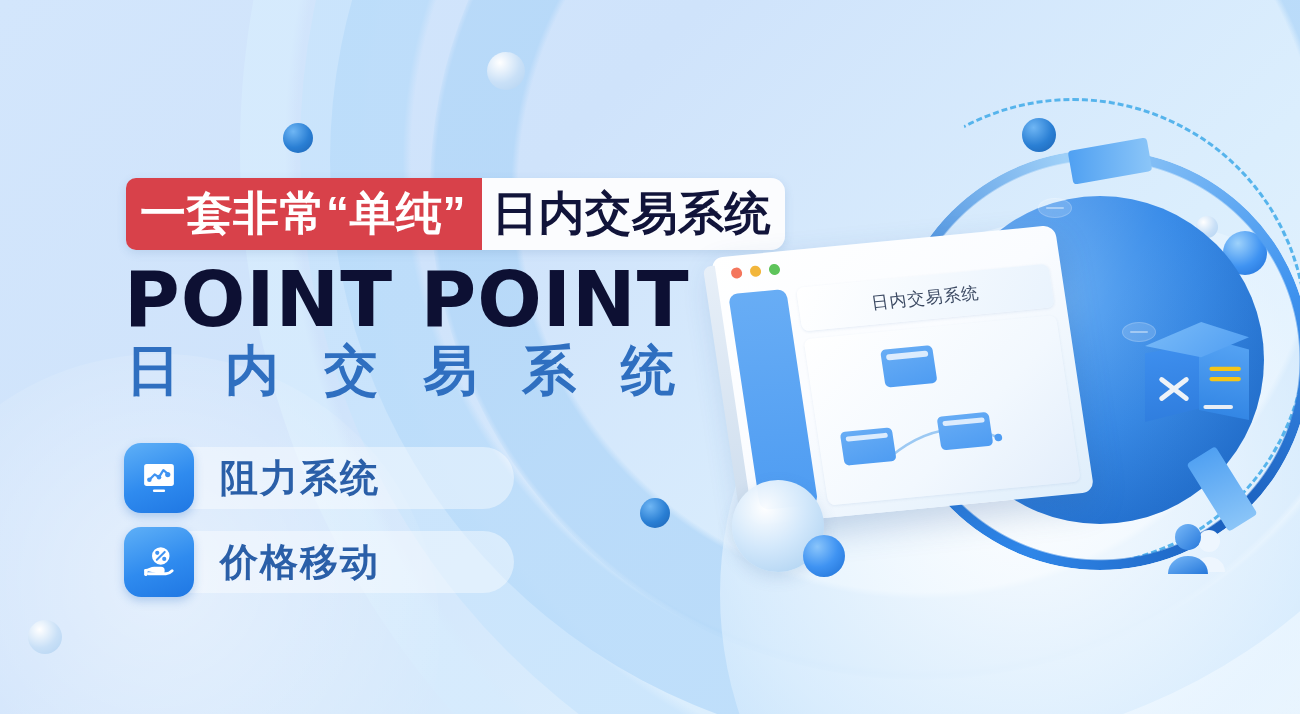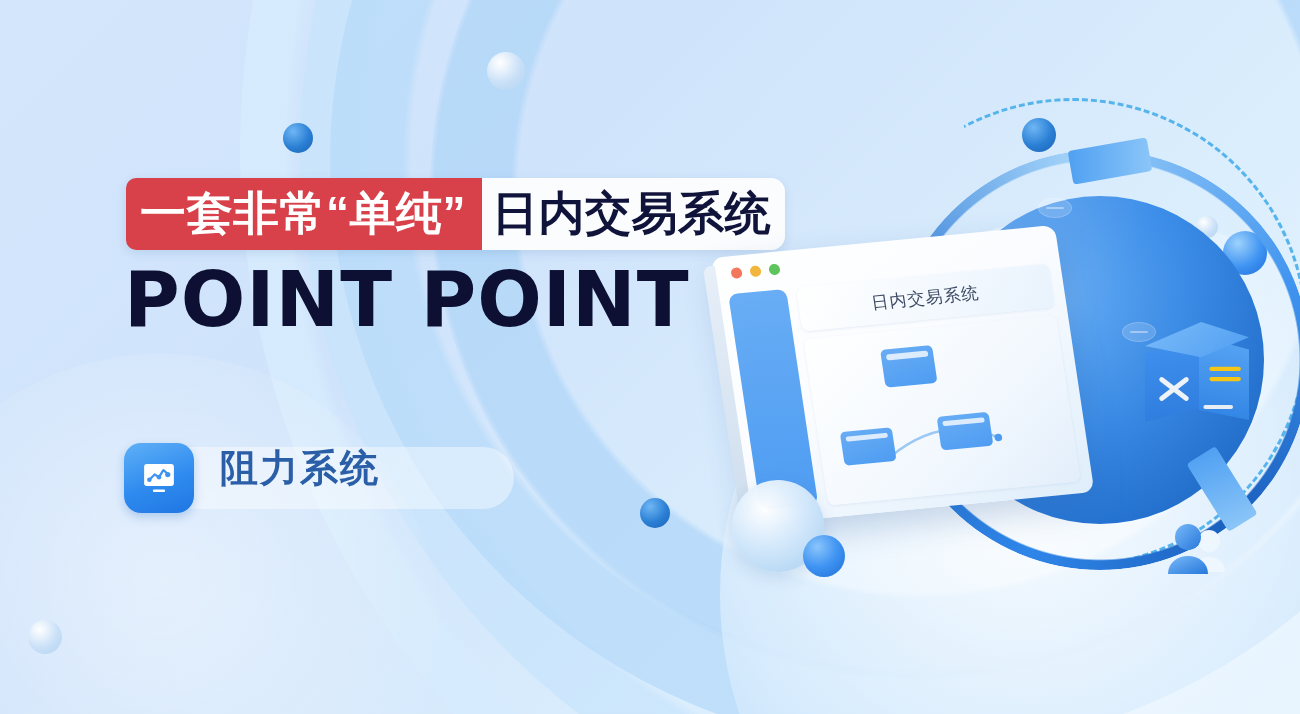--- a/index.html
+++ b/index.html
@@ -89,21 +89,21 @@
     letter-spacing:15px; line-height:1;
     white-space:nowrap;
   }
 
   
   .features { position:absolute; left:124px; top:443px; }
   .feature {
     position:relative;
     width:390px; height:70px;
     margin-bottom:14px;
-    display:flex; align-items:flex-start;
+    display:flex; align-items:center;
   }
   .feature .pill {
     position:absolute; left:26px; top:4px;
     width:364px; height:62px;
     background:rgba(255,255,255,.42);
     border-radius:31px;
   }
   .feature .fi {
     position:relative; z-index:2;
     width:70px; height:70px; flex:0 0 70px;
@@ -289,38 +289,55 @@
   <div class="dot dot-bright" style="left:1223px;top:231px;width:44px;height:44px;"></div>
   <div class="dot dot-solid" style="left:640px;top:498px;width:30px;height:30px;"></div>
   <div class="dot dot-pale" style="left:28px;top:620px;width:34px;height:34px;"></div>
 
   <div class="banner">
     <div class="banner-red">一套非常“单纯”</div>
     <div class="banner-white">日内交易系统</div>
   </div>
 
   <div class="title-en">POINT POINT</div>
+  <div class="title-cn">日 内 交 易 系 统</div>
 
   <div class="features">
 
     <div class="feature">
       <div class="pill"></div>
       <div class="fi">
         <svg viewBox="0 0 48 48" fill="none">
           <rect x="7" y="8" width="34" height="25" rx="3" fill="#ffffff"></rect>
           <path d="M13 26l6-6 5 3 5-8 6 5" stroke="#3f93f2" stroke-width="2.6" stroke-linecap="round" stroke-linejoin="round" fill="none"></path>
           <circle cx="13" cy="26" r="2.6" fill="#3f93f2"></circle>
           <circle cx="24" cy="23" r="2.6" fill="#3f93f2"></circle>
           <circle cx="34" cy="20" r="3" fill="#3f93f2"></circle>
           <rect x="17" y="37" width="14" height="3" rx="1.5" fill="#ffffff"></rect>
         </svg>
       </div>
       <div class="flabel">阻力系统</div>
     </div>
 
+    <div class="feature">
+      <div class="pill"></div>
+      <div class="fi">
+        <svg viewBox="0 0 48 48" fill="none">
+          <circle cx="26" cy="17" r="10" fill="#ffffff"></circle>
+          <path d="M21.5 21.5l9-9" stroke="#3f93f2" stroke-width="2.3" stroke-linecap="round"></path>
+          <circle cx="22" cy="13.5" r="2.4" fill="#3f93f2"></circle>
+          <circle cx="30" cy="20.5" r="2.4" fill="#3f93f2"></circle>
+          <path d="M9 34c4 0 6-3 10-3h7a2.6 2.6 0 010 5.2h-6" fill="#ffffff"></path>
+          <path d="M9 33.5c3.5 0 5.5-2.5 9.5-2.5h7.8a2.7 2.7 0 010 5.4h-5" stroke="#ffffff" stroke-width="3" stroke-linecap="round" fill="none"></path>
+          <path d="M12 37.5h20c2.5 0 5-1.5 7-3.5" stroke="#ffffff" stroke-width="3.4" stroke-linecap="round" fill="none"></path>
+          <rect x="7" y="32" width="4" height="8" rx="1.6" fill="#ffffff"></rect>
+        </svg>
+      </div>
+      <div class="flabel">价格移动</div>
+    </div>
 
 
   </div>
 
   <div class="hero">
 
     <div class="dashed-ring" style="left:148px;top:58px;width:470px;height:470px;
          border-color:#56b4ec; clip-path:polygon(25% 0,100% 0,100% 100%,55% 100%);"></div>
 
     <div class="ring-wrap">

